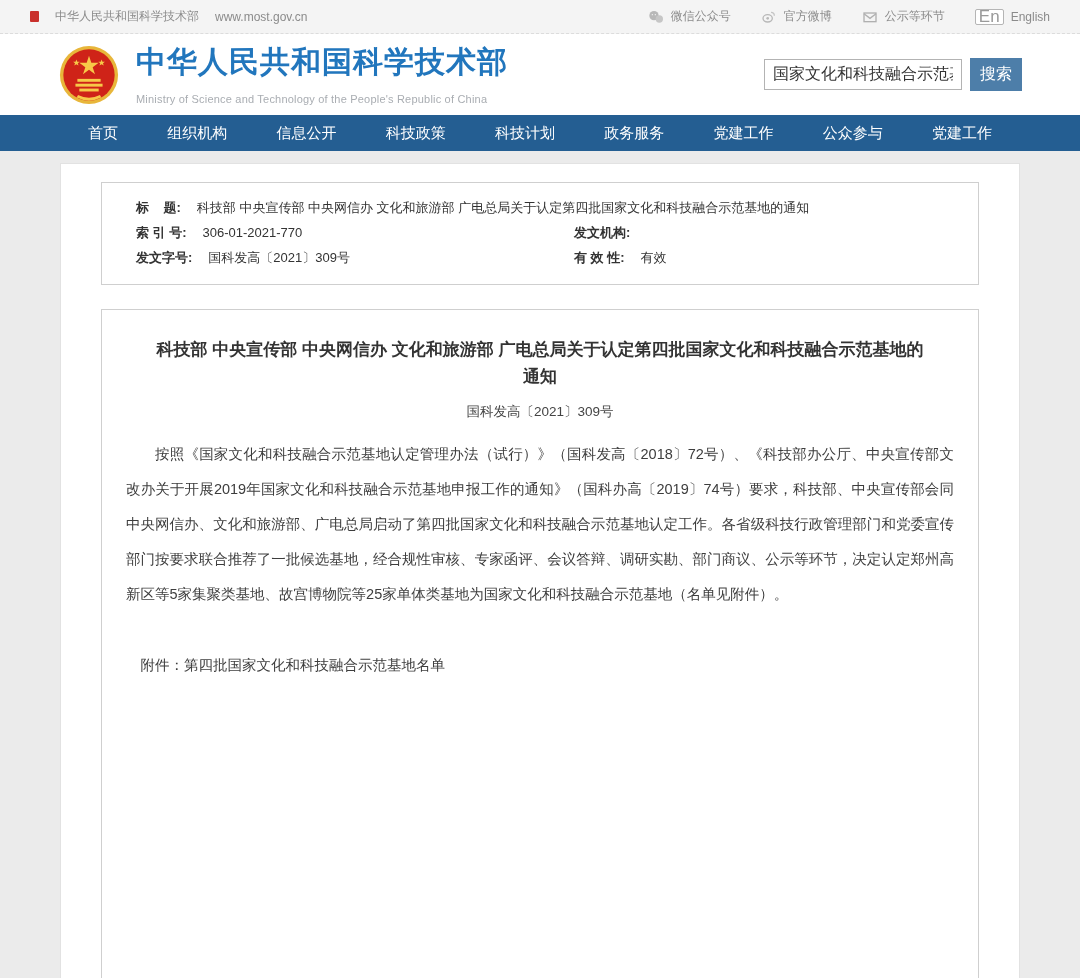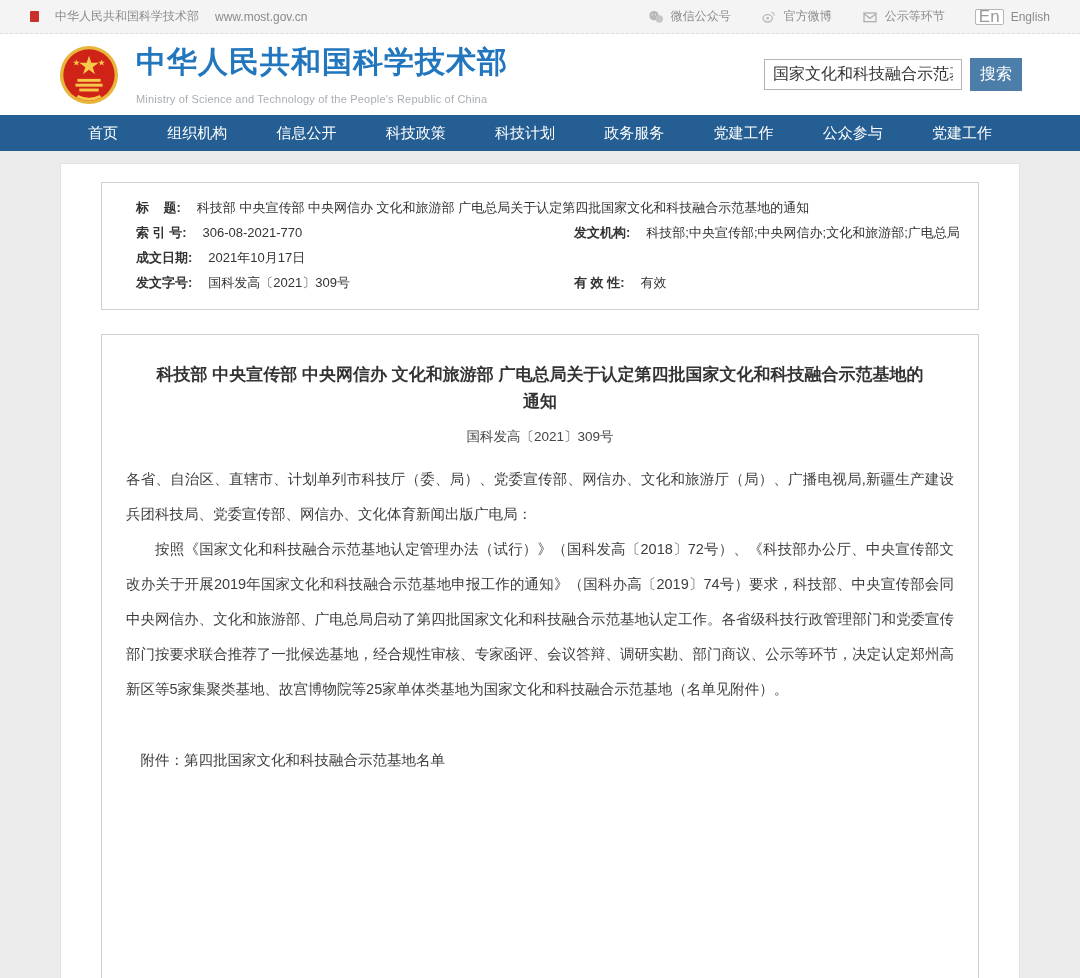--- a/index.html
+++ b/index.html
@@ -145,49 +145,43 @@
   <div class="meta-box">
     <div class="meta-row">
       <div class="meta-cell full">
         <span class="meta-label">标    题:</span>
         <span class="meta-value">科技部 中央宣传部 中央网信办 文化和旅游部 广电总局关于认定第四批国家文化和科技融合示范基地的通知</span>
       </div>
     </div>
     <div class="meta-row">
       <div class="meta-cell">
         <span class="meta-label">索 引 号:</span>
-        <span class="meta-value">306-08-2021-770</span>
+        <span class="meta-value">306-01-2021-770</span>
       </div>
       <div class="meta-cell">
         <span class="meta-label">发文机构:</span>
-        <span class="meta-value">科技部;中央宣传部;中央网信办;文化和旅游部;广电总局</span>
       </div>
     </div>
     <div class="meta-row">
-      <div class="meta-cell">
-        <span class="meta-label">成文日期:</span>
-        <span class="meta-value">2021年10月17日</span>
-      </div>
     </div>
     <div class="meta-row">
       <div class="meta-cell">
         <span class="meta-label">发文字号:</span>
         <span class="meta-value">国科发高〔2021〕309号</span>
       </div>
       <div class="meta-cell">
         <span class="meta-label">有 效 性:</span>
         <span class="meta-value">有效</span>
       </div>
     </div>
   </div>
 
   <div class="doc-box">
     <div class="doc-title">科技部 中央宣传部 中央网信办 文化和旅游部 广电总局关于认定第四批国家文化和科技融合示范基地的通知</div>
     <div class="doc-number">国科发高〔2021〕309号</div>
     <div class="doc-body">
-      <div class="para">各省、自治区、直辖市、计划单列市科技厅（委、局）、党委宣传部、网信办、文化和旅游厅（局）、广播电视局,新疆生产建设兵团科技局、党委宣传部、网信办、文化体育新闻出版广电局：</div>
       <div class="para indent">按照《国家文化和科技融合示范基地认定管理办法（试行）》（国科发高〔2018〕72号）、《科技部办公厅、中央宣传部文改办关于开展2019年国家文化和科技融合示范基地申报工作的通知》（国科办高〔2019〕74号）要求，科技部、中央宣传部会同中央网信办、文化和旅游部、广电总局启动了第四批国家文化和科技融合示范基地认定工作。各省级科技行政管理部门和党委宣传部门按要求联合推荐了一批候选基地，经合规性审核、专家函评、会议答辩、调研实勘、部门商议、公示等环节，决定认定郑州高新区等5家集聚类基地、故宫博物院等25家单体类基地为国家文化和科技融合示范基地（名单见附件）。</div>
       <div class="attachment">附件：第四批国家文化和科技融合示范基地名单</div>
 
     </div>
   </div>
 
 </div>
 
 </body></html>

